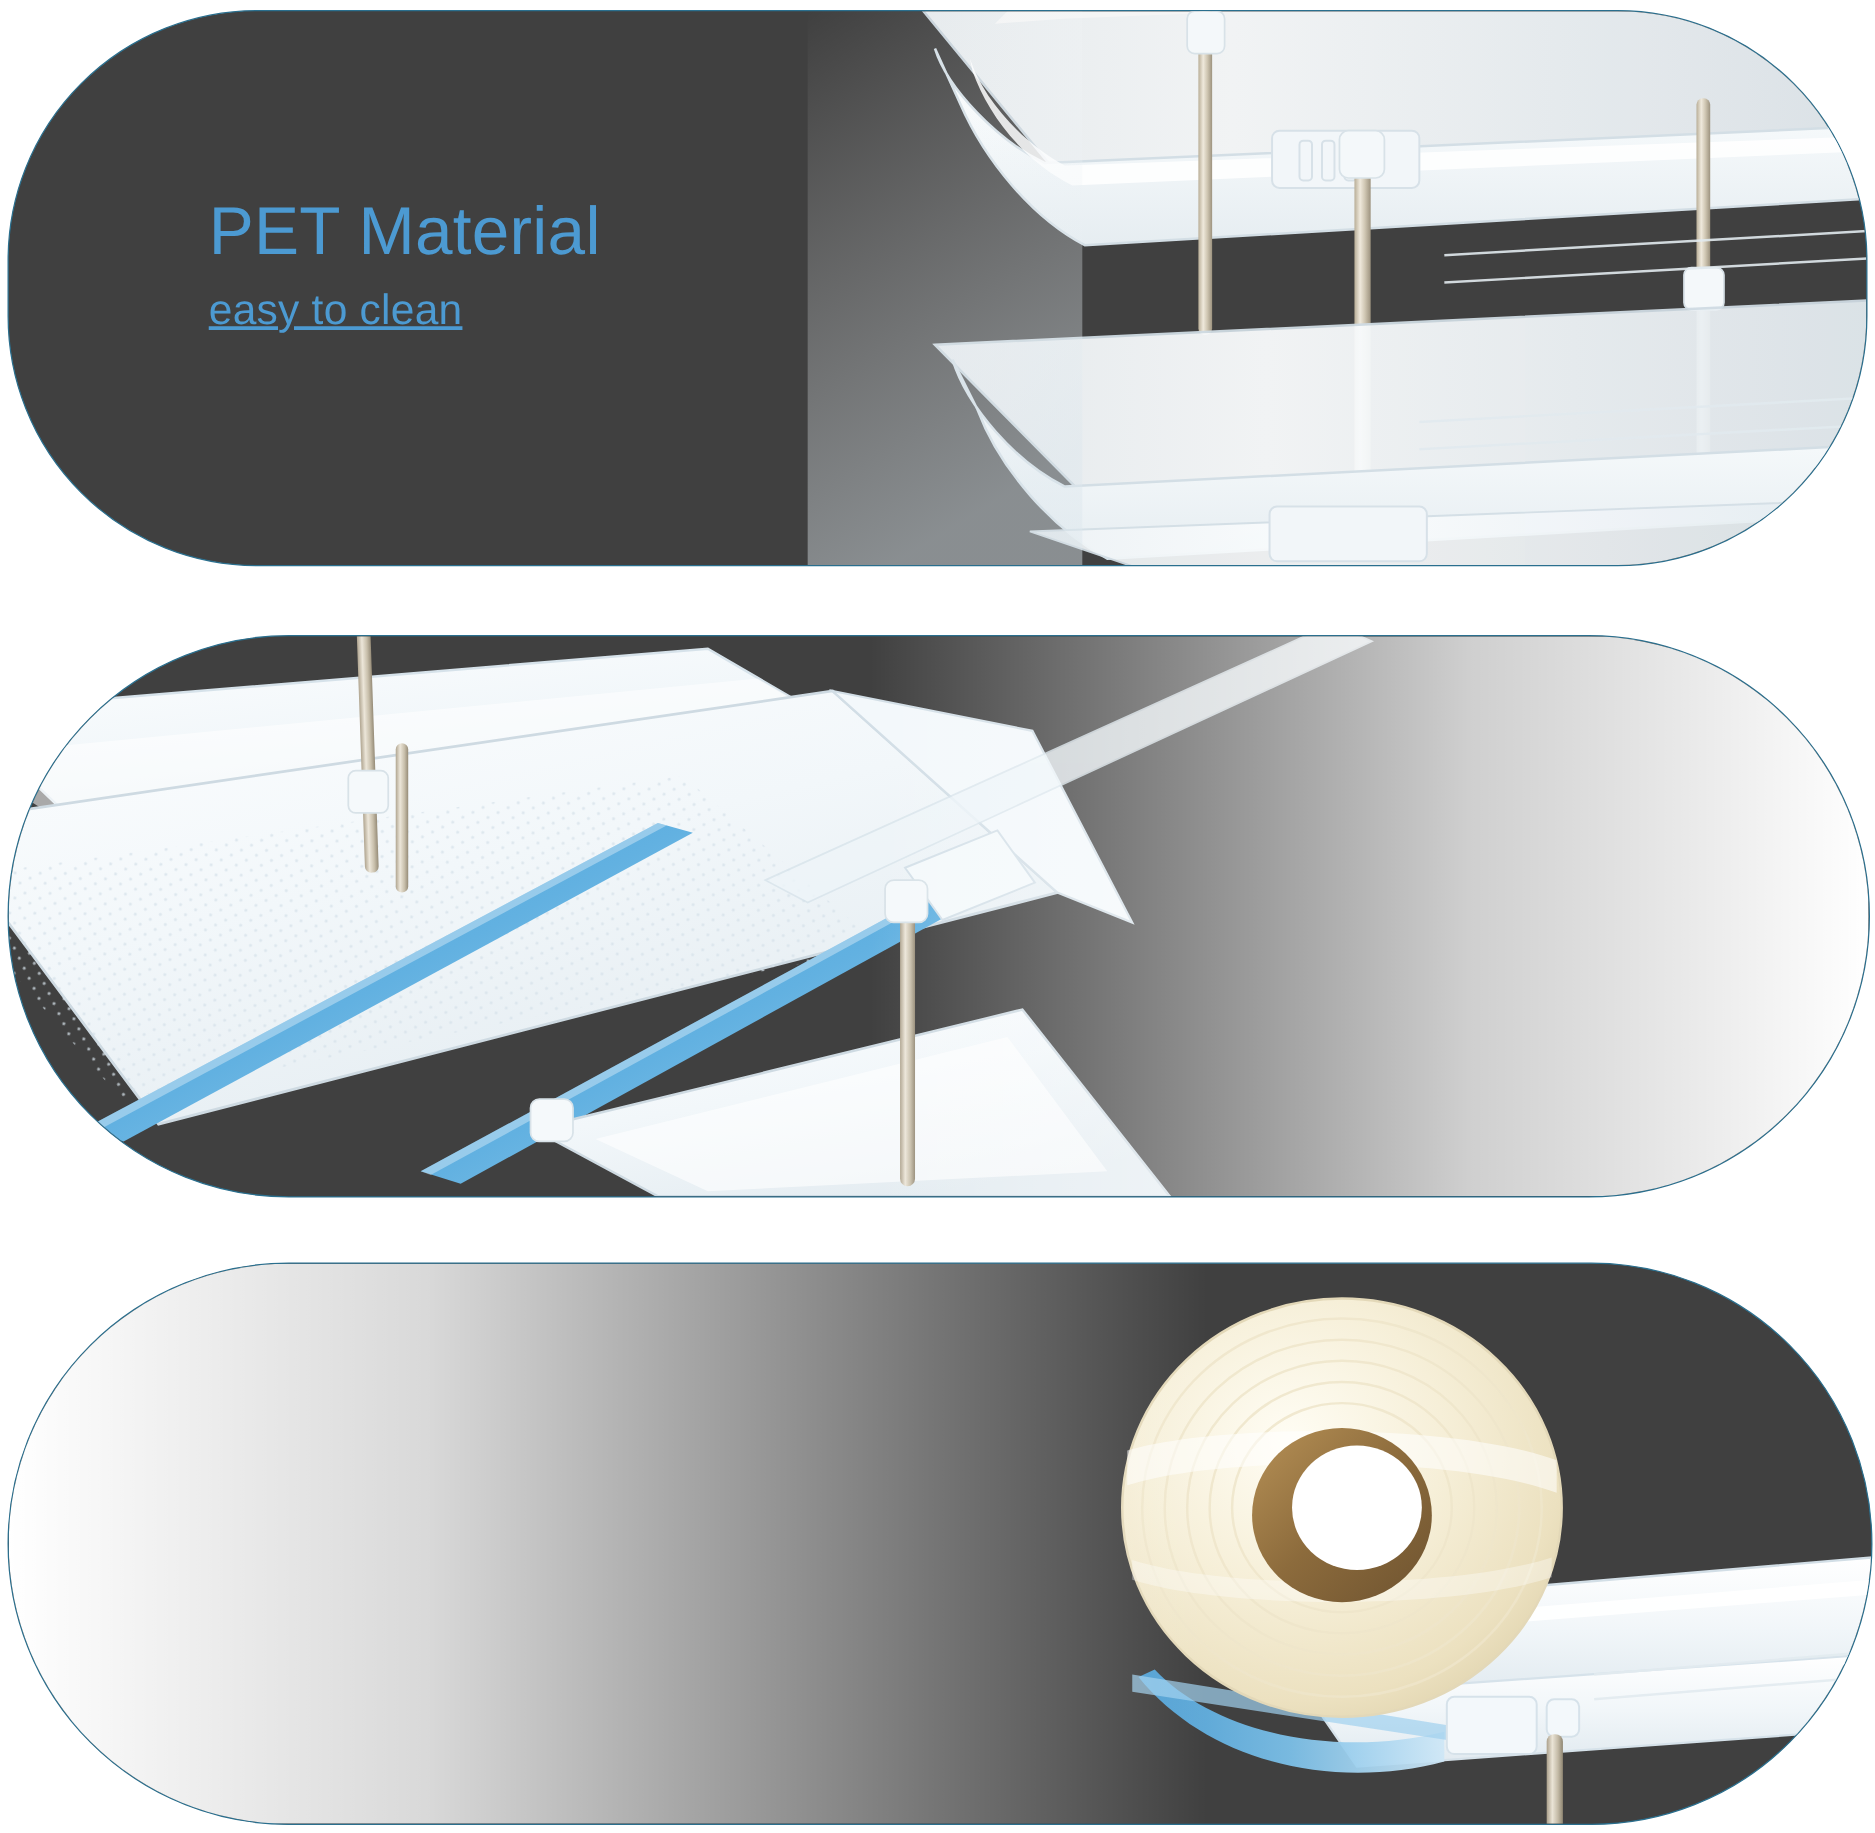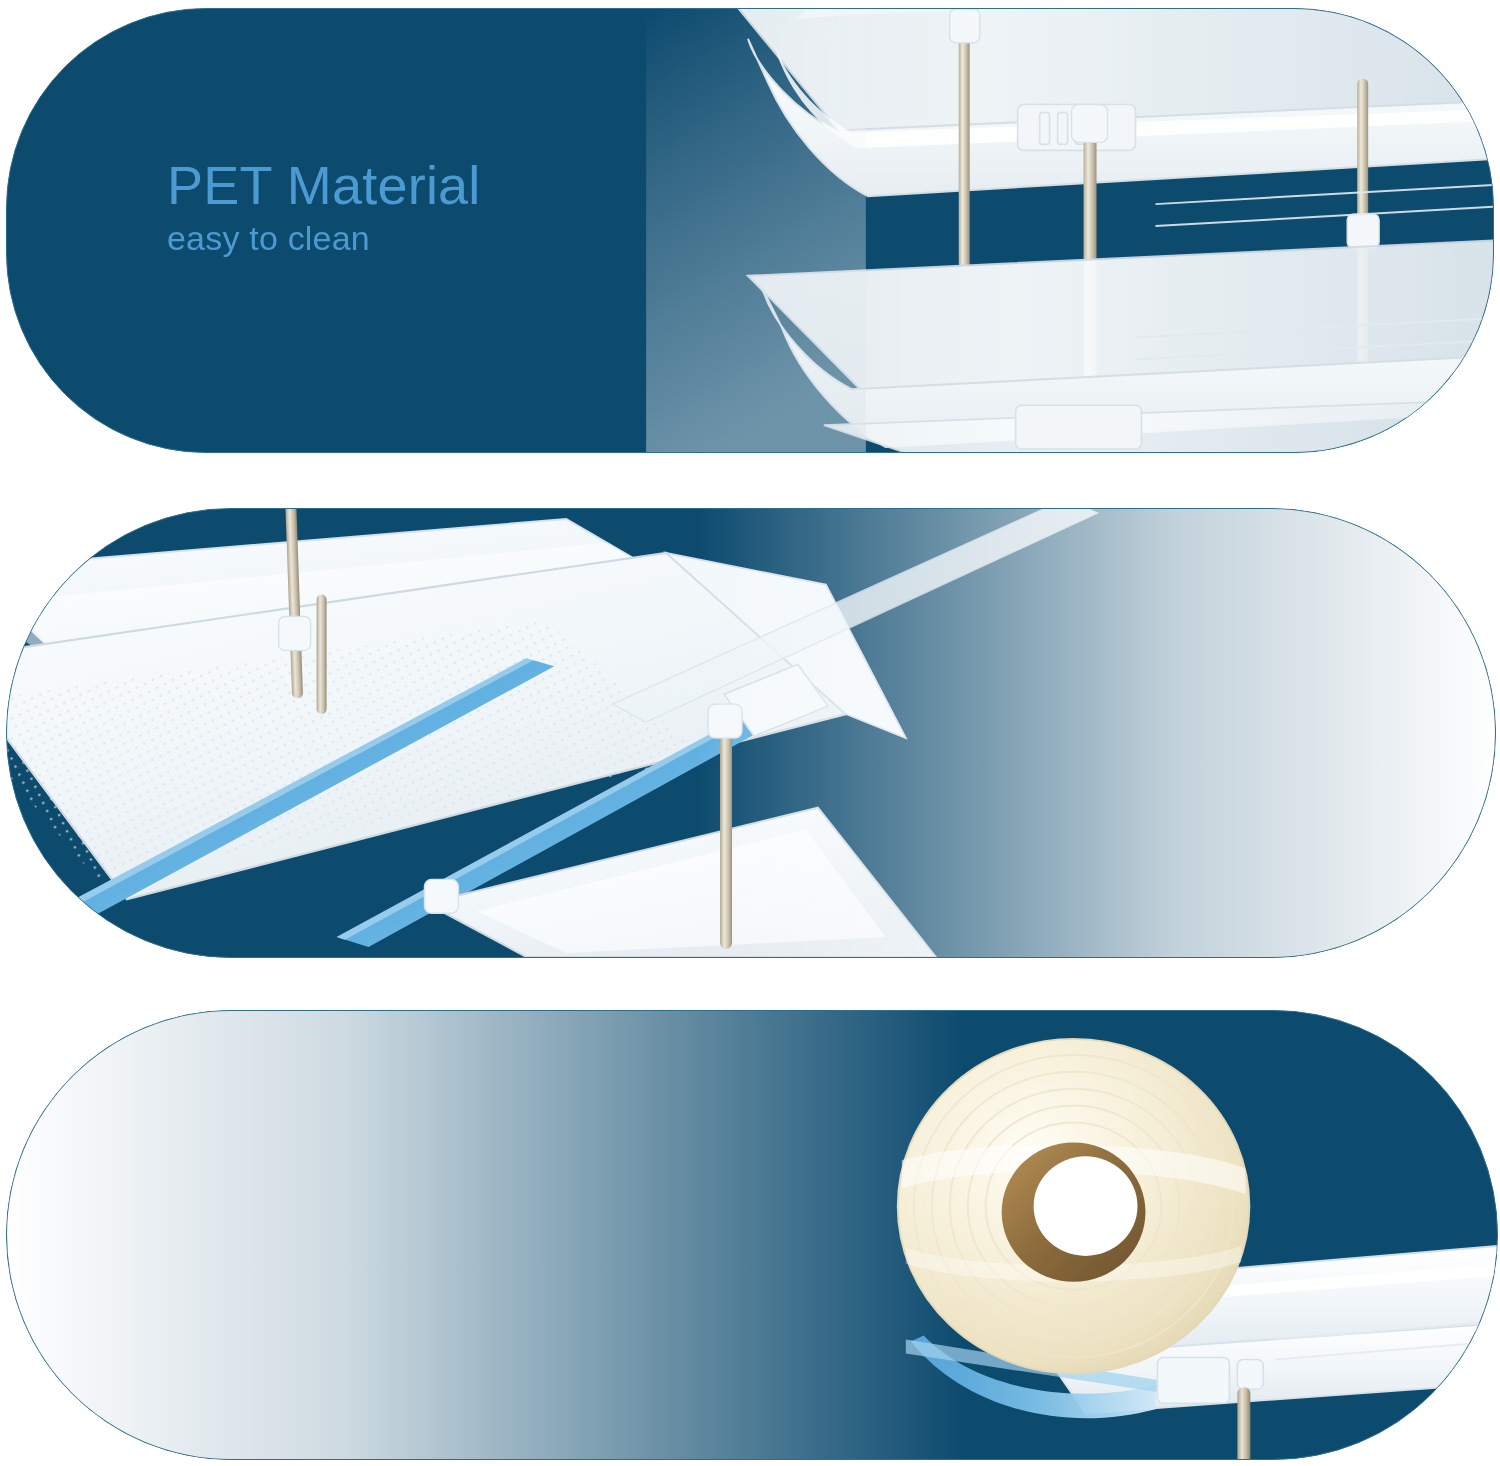--- a/index.html
+++ b/index.html
@@ -15,21 +15,21 @@
   #page {
     position: relative;
     width: 1500px;
     height: 1466px;
     background: #ffffff;
   }
 
   
   .panel {
     position: absolute;
-    background: #0c4a6e;
+    background: #404040;
     border: 1.6px solid #2a6f8e;
     overflow: hidden;
   }
 
   
   #panel-pet {
     left: 6px;
     top: 8px;
     width: 1488px;
     height: 445px;
@@ -66,21 +66,22 @@
     white-space: nowrap;
   }
 
   .subline {
     color: #4c9ad2;
     font-size: 34px;
     font-weight: 400;
     letter-spacing: 0.2px;
     line-height: 1.1;
     white-space: nowrap;
-    margin-top: 6px;
+    margin-top: 16px;
+    text-decoration: underline;
   }
 
   #text-pet      { left: 160px; top: 148px; }
 
   
   .art { position: absolute; inset: 0; z-index: 5; pointer-events: none; }
   .art svg { display: block; width: 100%; height: 100%; }
 </style>
 </head>
 <body>

